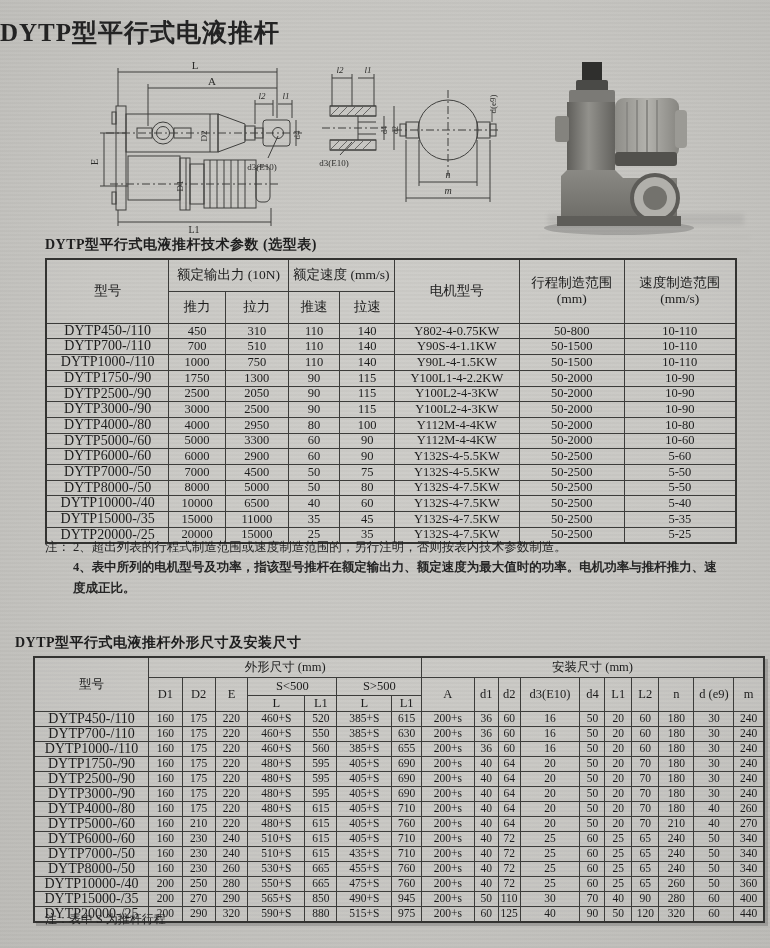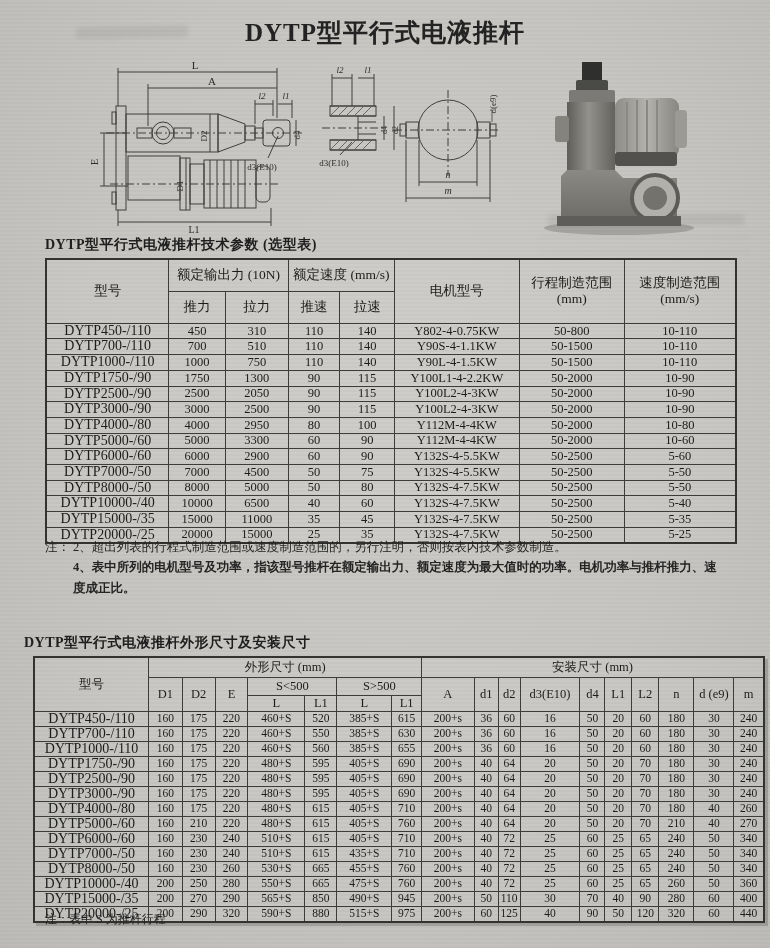--- a/index.html
+++ b/index.html
@@ -5,31 +5,31 @@
   * { margin:0; padding:0; box-sizing:border-box; }
   html,body { width:770px; }
   body { font-family:"Liberation Serif","DejaVu Serif",serif; color:#1c1c1c; }
   .page {
     position:relative; width:770px; height:948px; overflow:hidden;
     background:
       repeating-linear-gradient(0deg, rgba(0,0,0,0.018) 0 2px, rgba(255,255,255,0.012) 2px 4px),
       radial-gradient(ellipse at 50% 40%, #cbcac6 0%, #c6c5c1 55%, #bcbbb7 100%);
   }
   .page-title {
-    position:absolute; top:16px; left:0; width:770px; text-align:center;
+    position:absolute; top:16px; left:0; width:770px; text-align:left;
     font-size:25px; font-weight:bold; letter-spacing:1px; color:#232323;
   }
   .figure-area { position:absolute; top:58px; left:40px; width:460px; height:178px; }
   .photo-area  { position:absolute; top:58px; left:527px; width:185px; height:180px; }
   svg text { font-family:"Liberation Serif","DejaVu Serif",serif; fill:#2c2c2a; }
   .section-caption {
     position:absolute; font-size:14px; font-weight:bold; color:#1e1e1e; letter-spacing:0.5px;
   }
   .cap1 { top:236px; left:45px; }
-  .cap2 { top:634px; left:24px; }
+  .cap2 { top:634px; left:15px; }
 
   table { border-collapse:collapse; table-layout:fixed; background:rgba(255,255,255,0.06); }
   th, td {
     border:1px solid #3c3c3a; text-align:center; vertical-align:middle;
     font-weight:normal; overflow:hidden; white-space:nowrap;
   }
   th { white-space:normal; }
 
   .t1 { position:absolute; top:258px; left:45px; width:692px; border:2px solid #333331; }
   .t1 th { font-size:13.5px; line-height:1.25; padding:7px 2px; }

